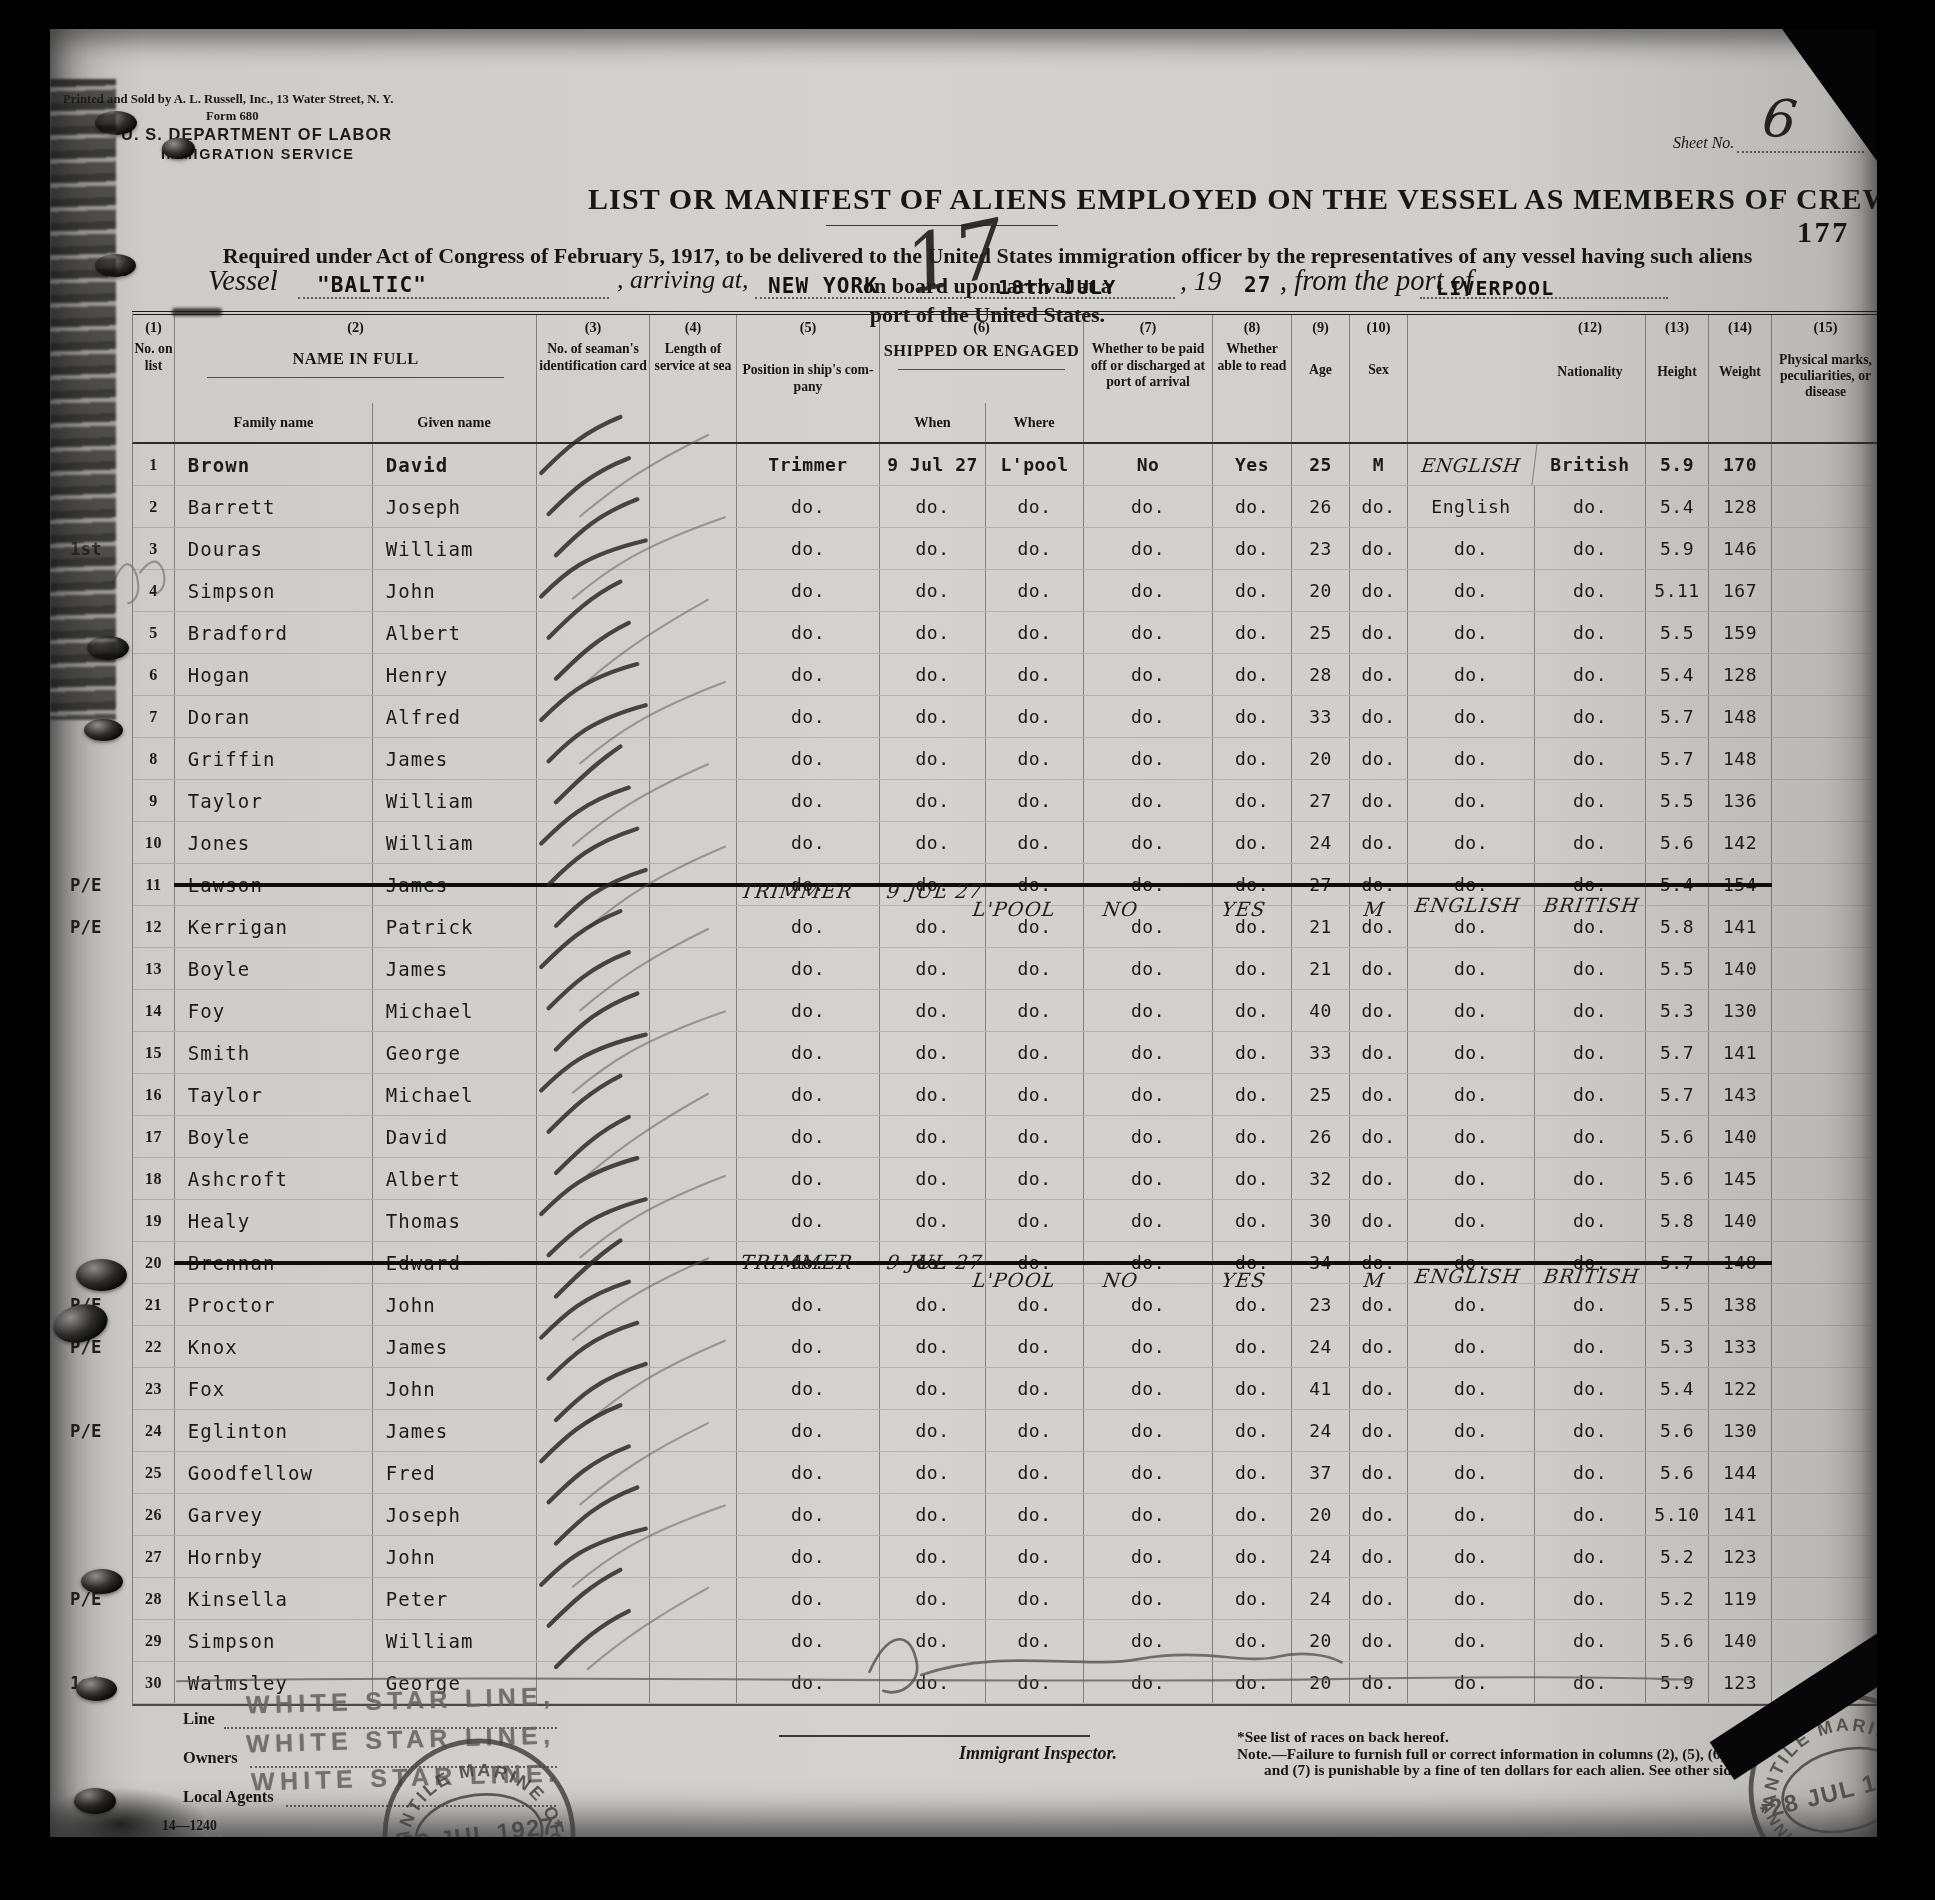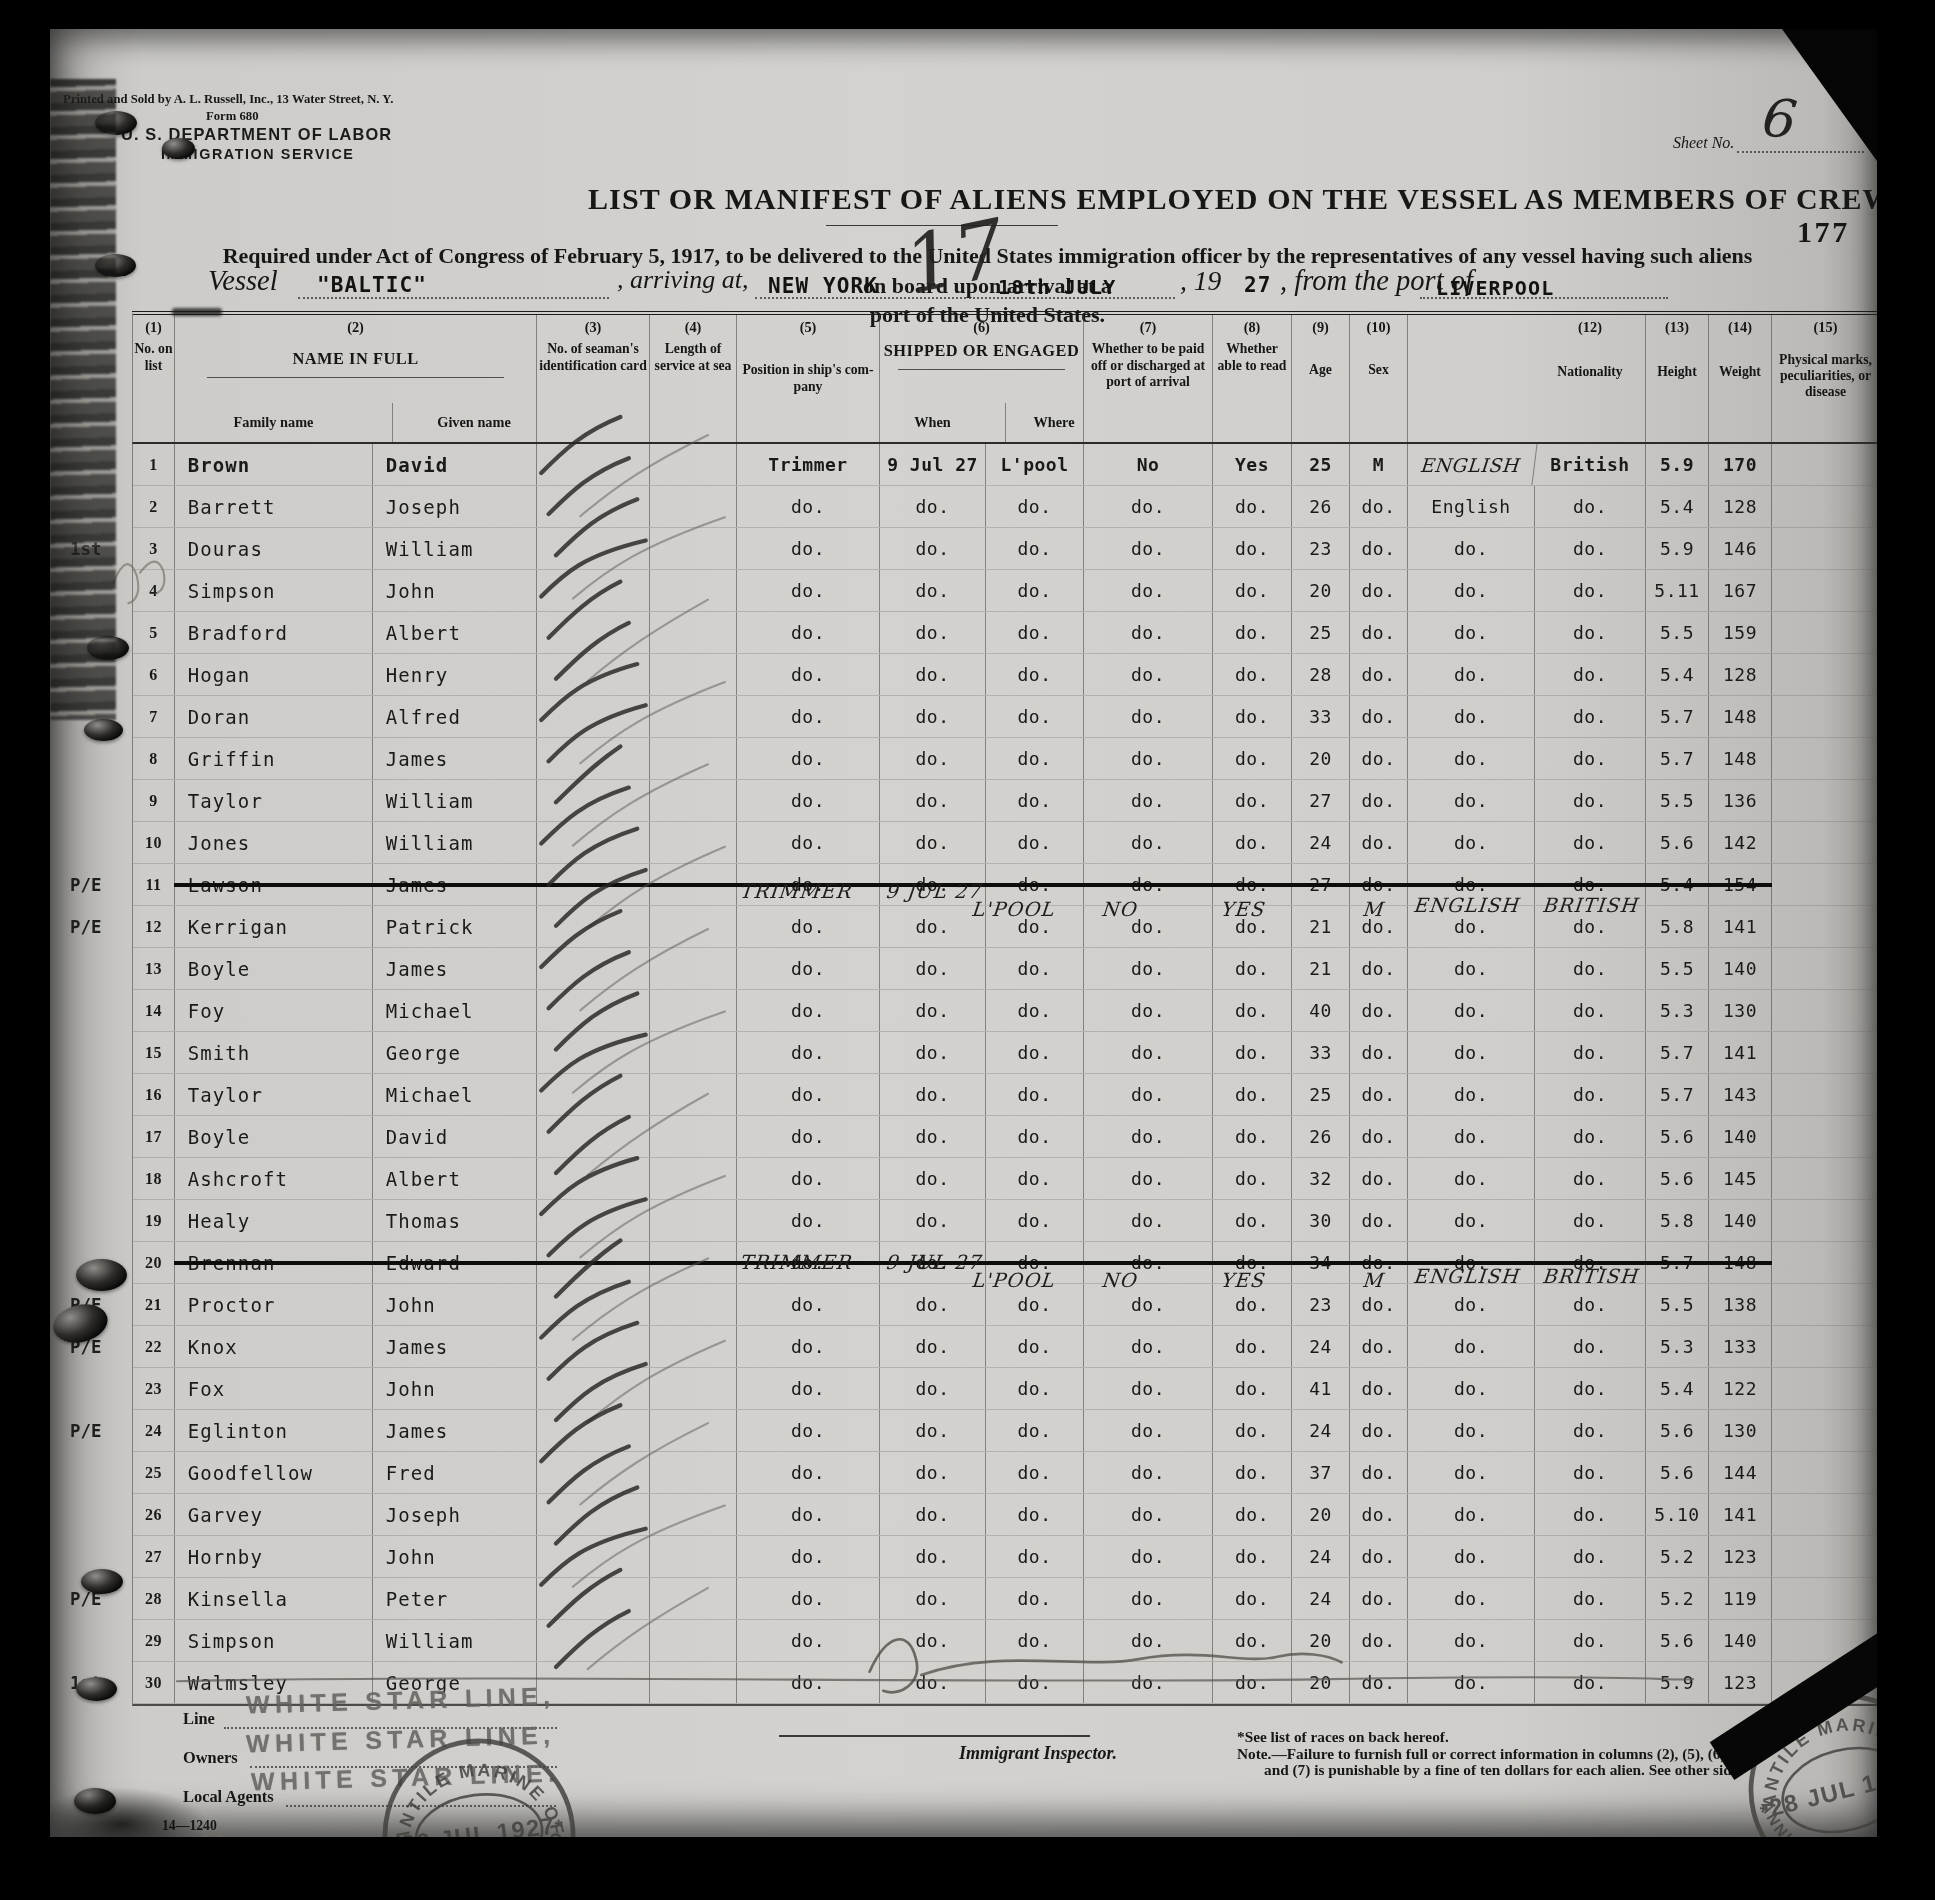--- a/index.html
+++ b/index.html
@@ -25,21 +25,21 @@
   .oval{position:absolute;border-radius:50%;background:radial-gradient(ellipse at 35% 28%, #908e8a 0%, #2e2d2b 45%, #060606 78%);box-shadow:0 1.6px 3.7px rgba(0,0,0,.45);}
 
   
   .table-area{position:absolute;left:82px;top:282px;width:1746px;--cols:42px 198px 164px 113px 87px 143px 106px 98px 129px 79px 58px 58px 127px 111px 63px 63px 107px;}
   .thead{display:grid;grid-template-columns:var(--cols);height:127px;border-top:4.2px double #1b1b1a;border-bottom:2.1px solid #2c2b29;border-left:1.1px solid rgba(66,64,60,.55);}
   .hcol{border-right:1.1px solid rgba(66,64,60,.55);display:flex;flex-direction:column;align-items:center;padding-top:4.2px;position:relative;color:#161616;}
   .hnum{font-family:"Liberation Serif",serif;font-weight:700;font-size:14.3px;margin-bottom:5.3px;}
   .hlabel{font-family:"Liberation Serif",serif;font-weight:700;font-size:13.7px;text-align:center;line-height:1.18;}
   .hlabel.big{font-size:16.4px;letter-spacing:0.5px;margin-top:7.4px;}
   .hrule{width:82%;border-bottom:1.6px solid rgba(50,49,46,.8);margin-top:8.4px;}
-  .hsub{display:grid;width:100%;margin-top:auto;height:39px;align-items:center;gap:20px;}
+  .hsub{display:grid;width:100%;margin-top:auto;height:39px;align-items:center;}
   .hsub span{display:flex;align-items:center;justify-content:center;height:100%;font-family:"Liberation Serif",serif;font-weight:700;font-size:14.3px;color:#161616;}
   .hsub span + span{border-left:1.1px solid rgba(66,64,60,.55);}
 
   #rows{position:relative;border-left:1.1px solid rgba(66,64,60,.55);border-bottom:2.1px solid rgba(44,43,41,.8);}
   .grid-row{display:grid;grid-template-columns:var(--cols);height:41px;position:relative;border-bottom:0.5px solid rgba(100,97,92,.28);}
   .cell{border-right:1.1px solid rgba(66,64,60,.55);display:flex;align-items:center;justify-content:center;font-family:"DejaVu Sans Mono",monospace;font-size:18px;color:#1a1a19;position:relative;letter-spacing:0.5px;}
   .c-family,.c-given{justify-content:flex-start;padding-left:12.7px;font-size:19px;letter-spacing:1.1px;}
   .c-no{font-family:"Liberation Serif",serif;font-weight:700;font-size:16px;}
   .r1 .cell{font-weight:700;}
   .cell.hand{font-family:"DejaVu Serif",serif;font-style:italic;font-size:19px;font-weight:400;transform:skewX(-7deg);}

